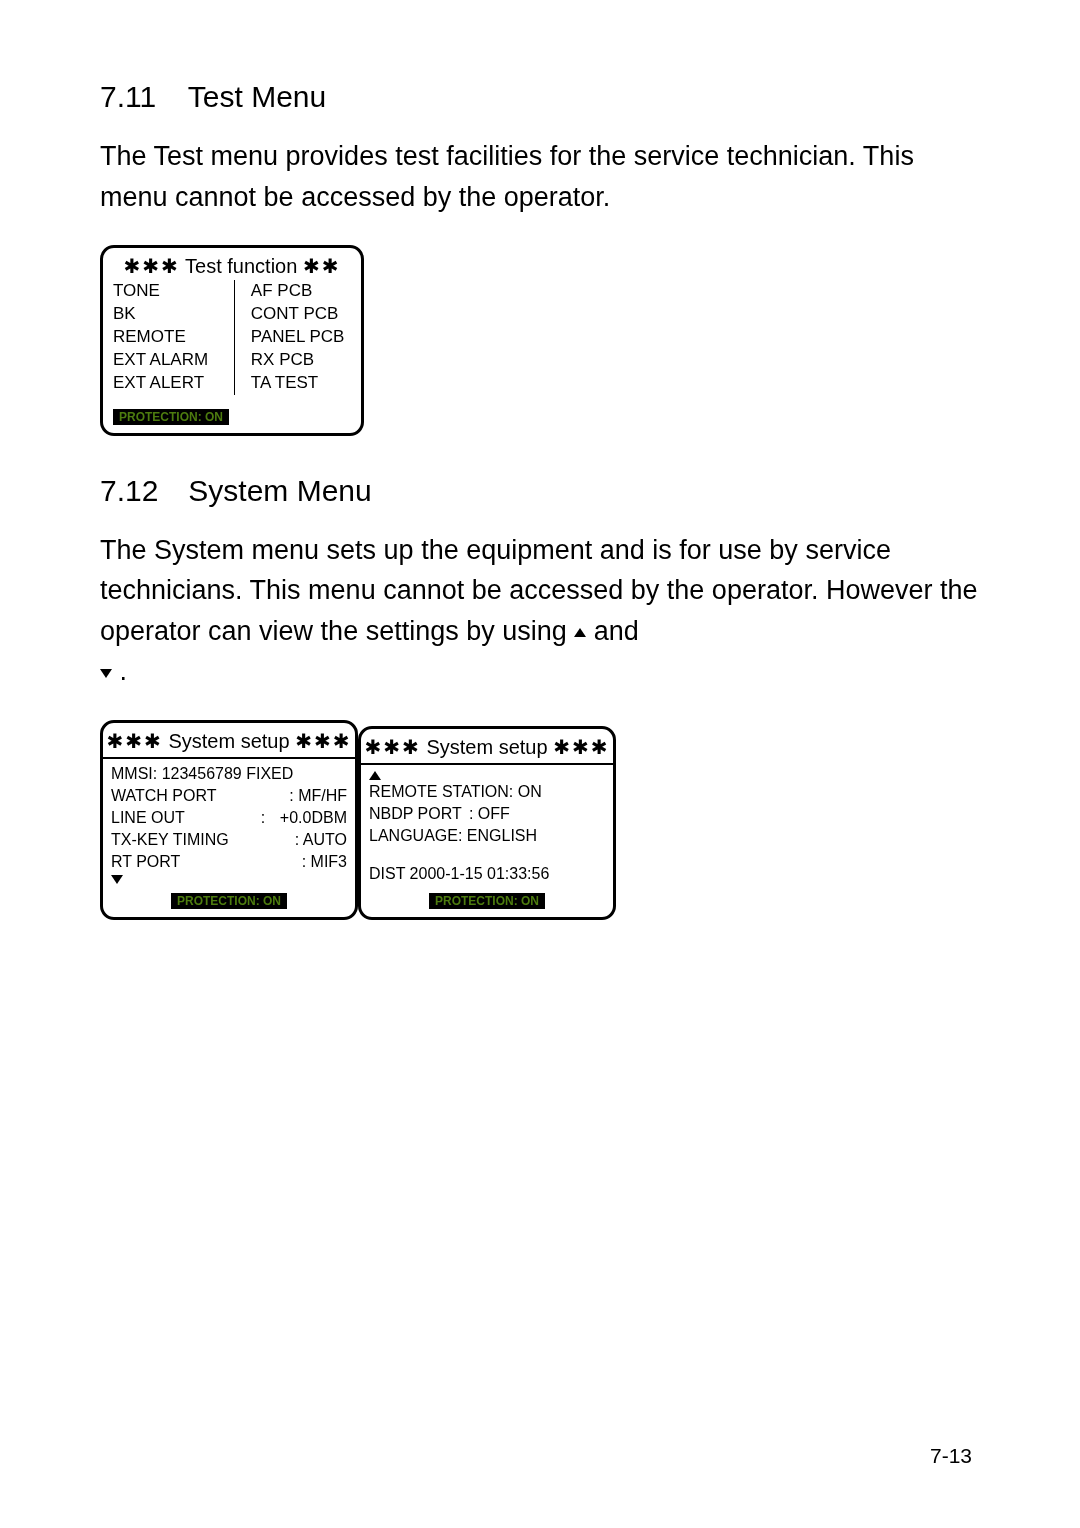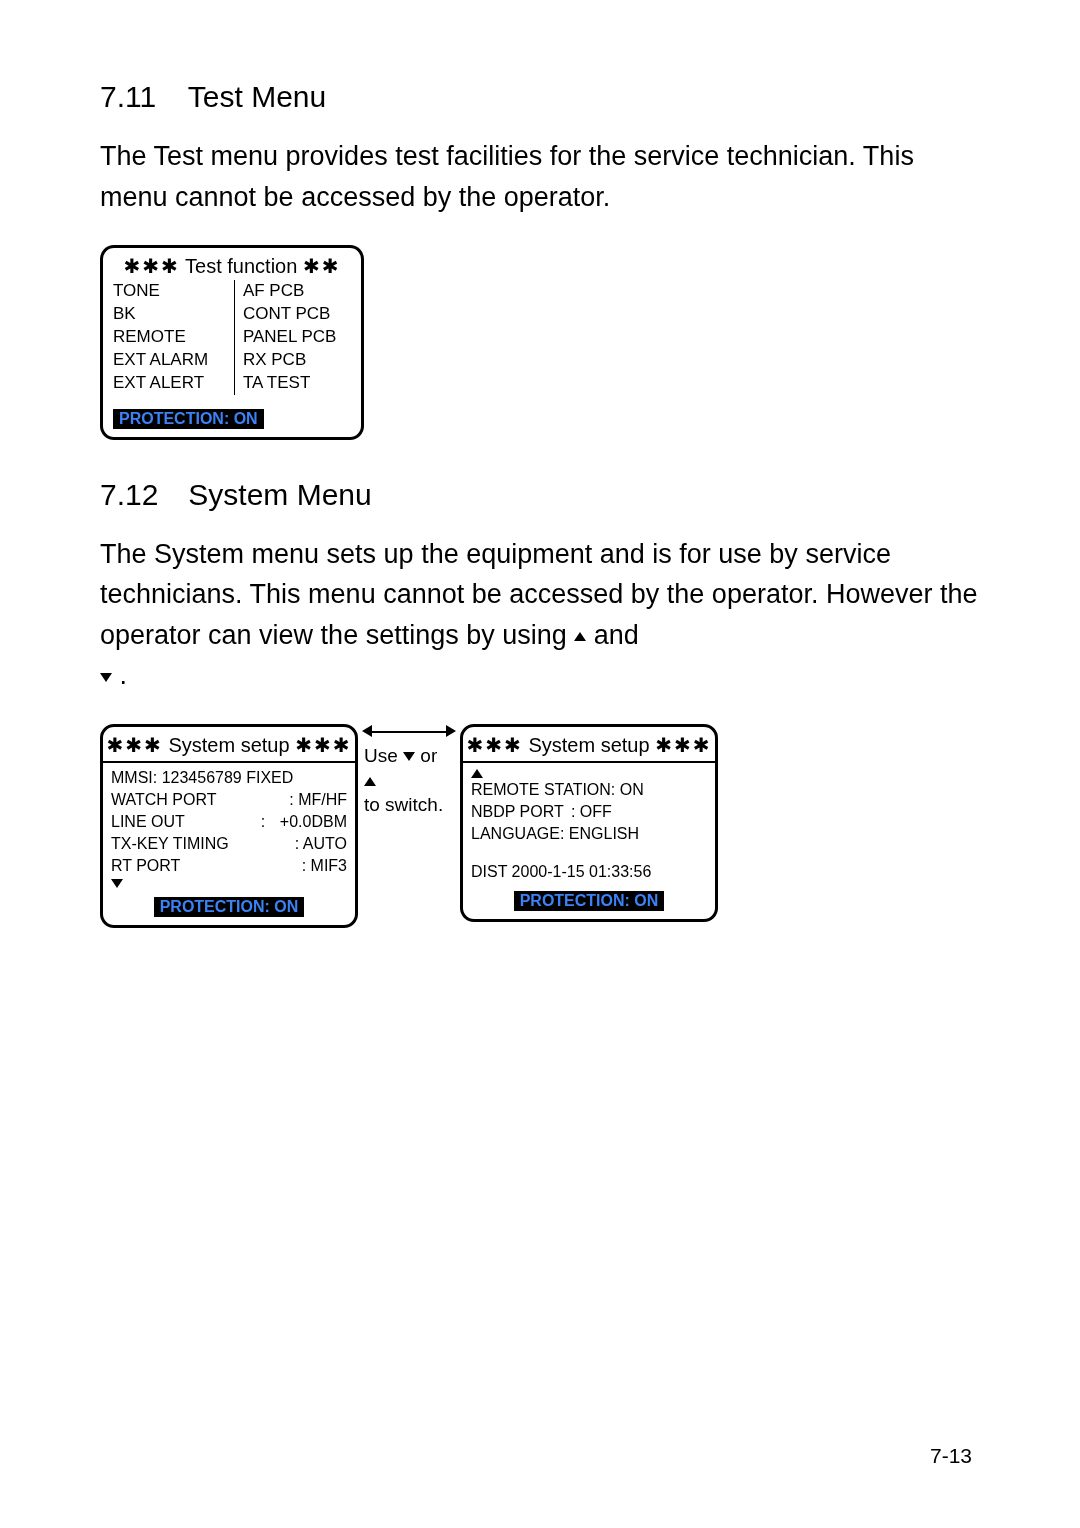--- a/index.html
+++ b/index.html
@@ -25,37 +25,37 @@
     border-radius: 14px;
     background: #fff;
     display: inline-block;
     vertical-align: top;
   }
   .panel-inner { padding: 6px 10px 8px 10px; }
   .panel-title { text-align: center; font-size: 20px; margin: 0 0 2px 0; }
   .stars { font-family: Arial, sans-serif; letter-spacing: 2px; }
   .protection {
     background: #000;
-    color: #3b82f6;
-    font-size: 16px;
+    color: #4d7c0f;
+    font-size: 12px;
     font-weight: bold;
     padding: 1px 6px;
     display: inline-block;
     margin-top: 6px;
   }
   .protection-wrap { text-align: left; padding: 0 10px 8px 10px; }
 
   
   #test-panel { width: 264px; }
   .test-cols { display: flex; font-size: 17px; line-height: 1.35; }
   .test-cols .col { width: 50%; }
-  .test-cols .col.right { border-left: 1.5px solid #000; padding-left: 8px; margin-left: 4px; }
-
-  
-  .sys-row { display: flex; align-items: flex-start; gap: 0; }
+  .test-cols .col.right { border-left: 1.5px solid #000; padding-left: 16px; margin-left: 4px; }
+
+  
+  .sys-row { display: flex; align-items: flex-end; gap: 0; }
   .sys-panel { width: 258px; }
   .sys-body { font-size: 16px; line-height: 1.38; padding: 4px 8px 2px 8px; min-height: 108px; }
   .kv { display: flex; justify-content: space-between; }
   .kv .v { text-align: right; min-width: 78px; }
   .kv .colon { width: 12px; text-align: center; }
   .sys-panel .panel-title { border-bottom: 2px solid #000; padding-bottom: 4px; margin: 0; }
   .sys-panel .protection-wrap { border-top: 0; text-align: center; padding: 0 0 8px 0; }
 
   .tri { font-size: 12px; line-height: 1; }
 
@@ -191,33 +191,20 @@
             <span>RT PORT</span>
             <span class="v">: MIF3</span>
           </div>
         <div class="tri"><span class="down-tri"></span></div>
       </div>
       <div class="protection-wrap">
         <span class="protection">PROTECTION: ON</span>
       </div>
     </div>
 
-    <div class="connector">
-      <div class="arrow-line">
-        <span class="arrow-head-l"></span>
-        <span class="arrow-head-r"></span>
-      </div>
-      <div class="txt">
-        <span>Use </span>
-        <span class="down-tri"></span>
-        <span> or </span>
-        <span class="up-tri"></span><br>
-        <span>to switch.</span>
-      </div>
-    </div>
 
     <div class="panel sys-panel">
       <div class="panel-title" style="padding-top:6px;">
         <span class="stars">✱✱✱</span>
         <span>System setup</span>
         <span class="stars">✱✱✱</span>
       </div>
       <div class="sys-body">
         <div class="tri"><span class="up-tri"></span></div>
         <div class="kv">

